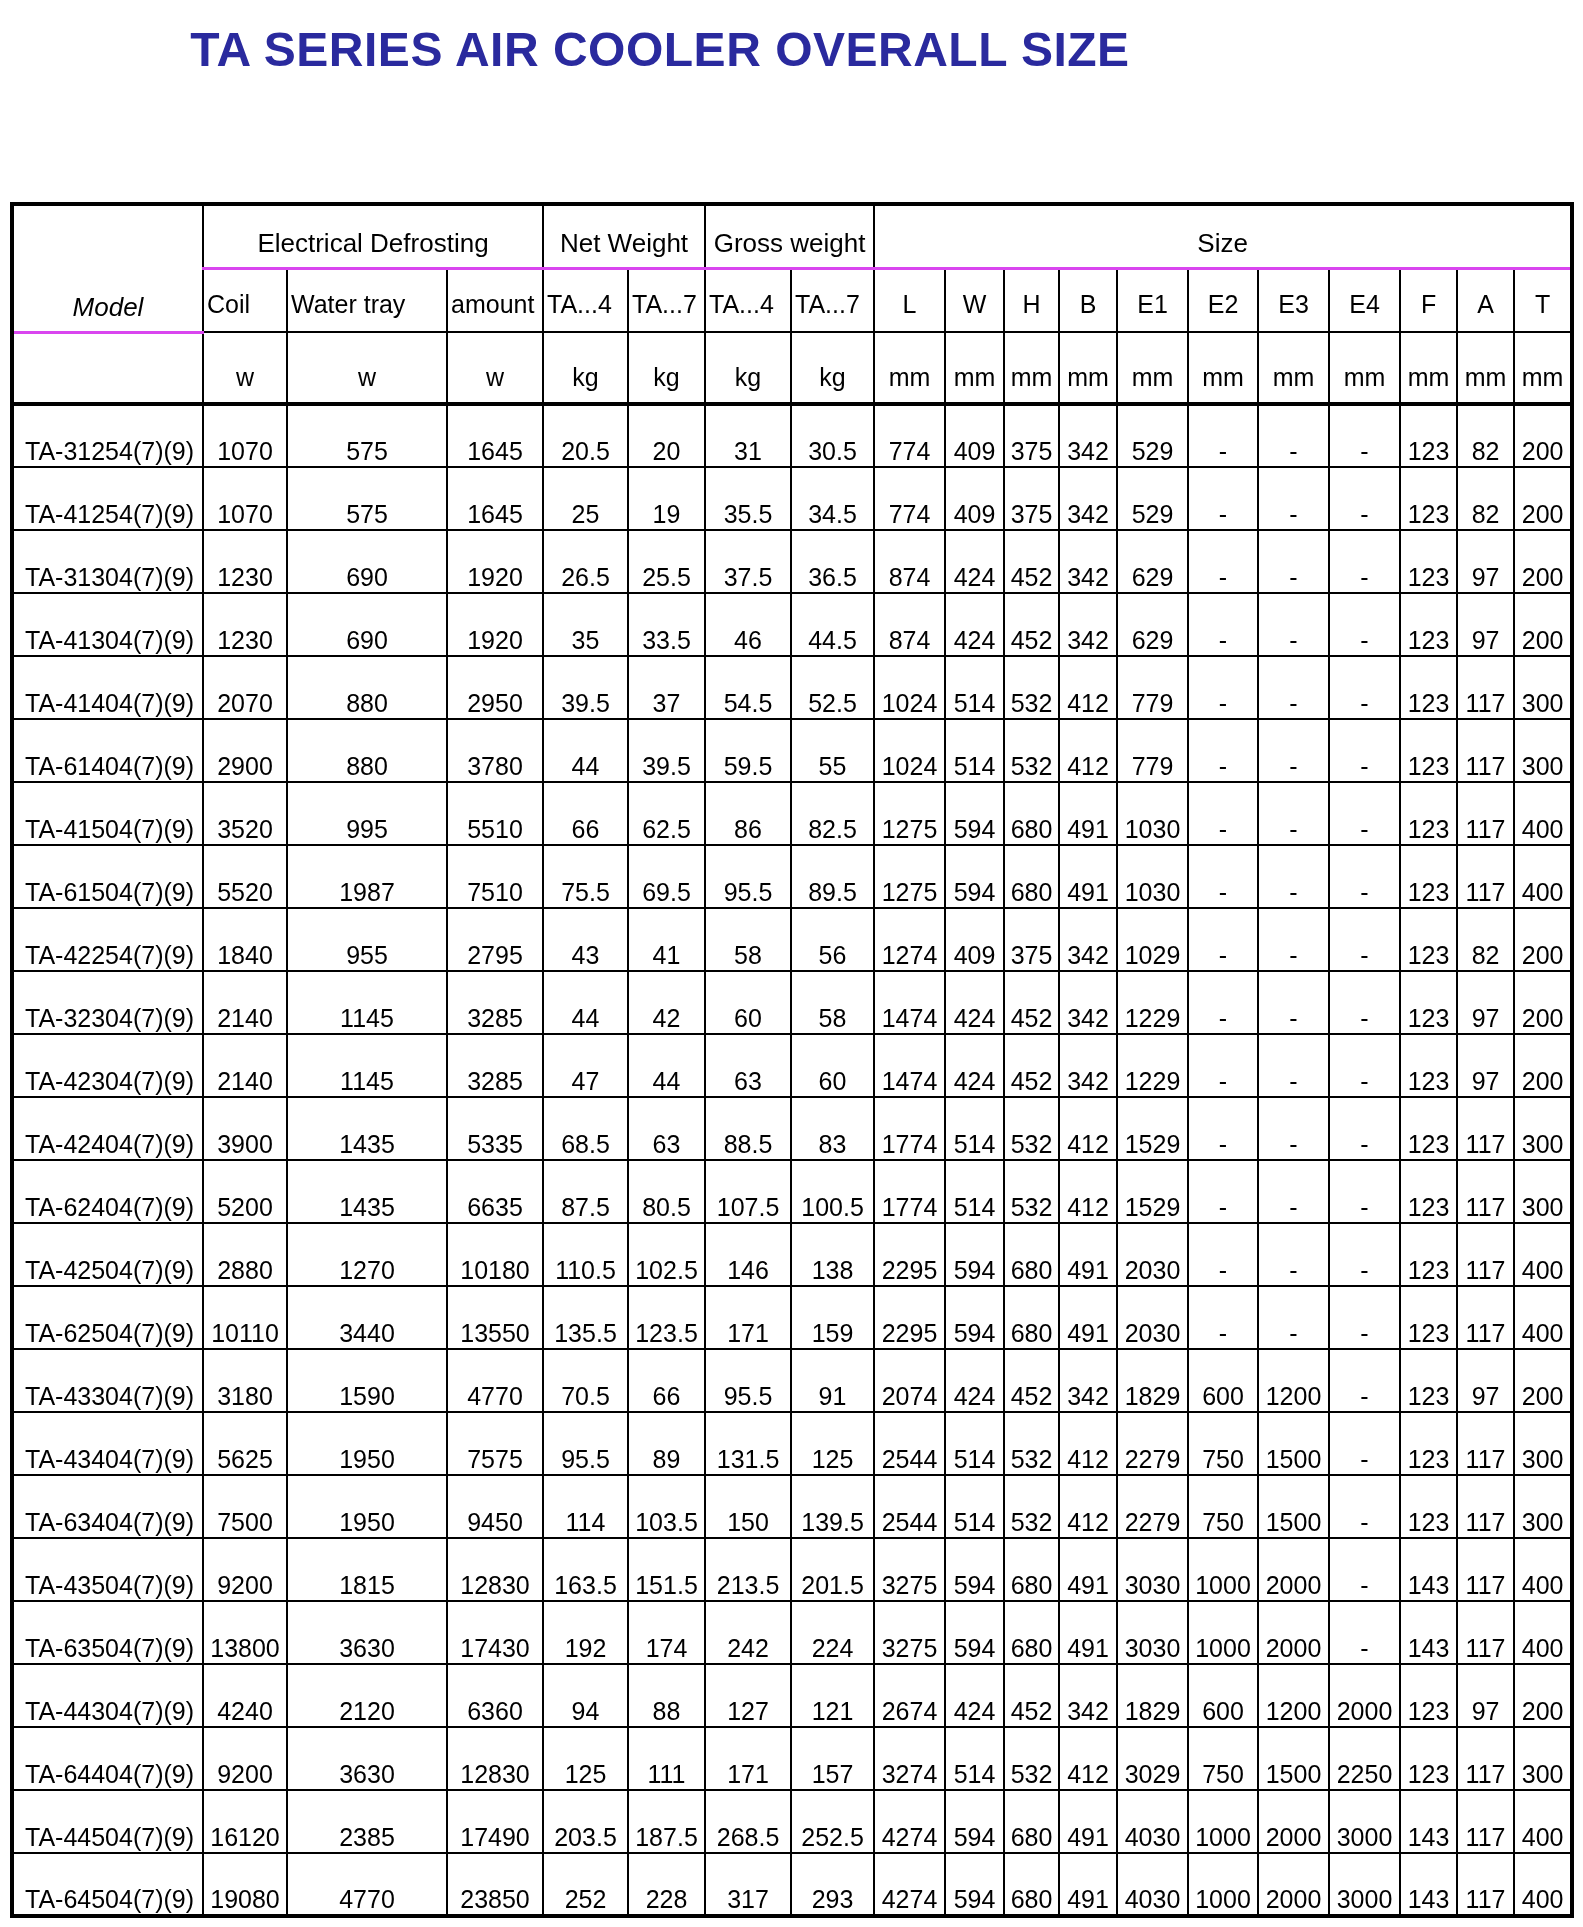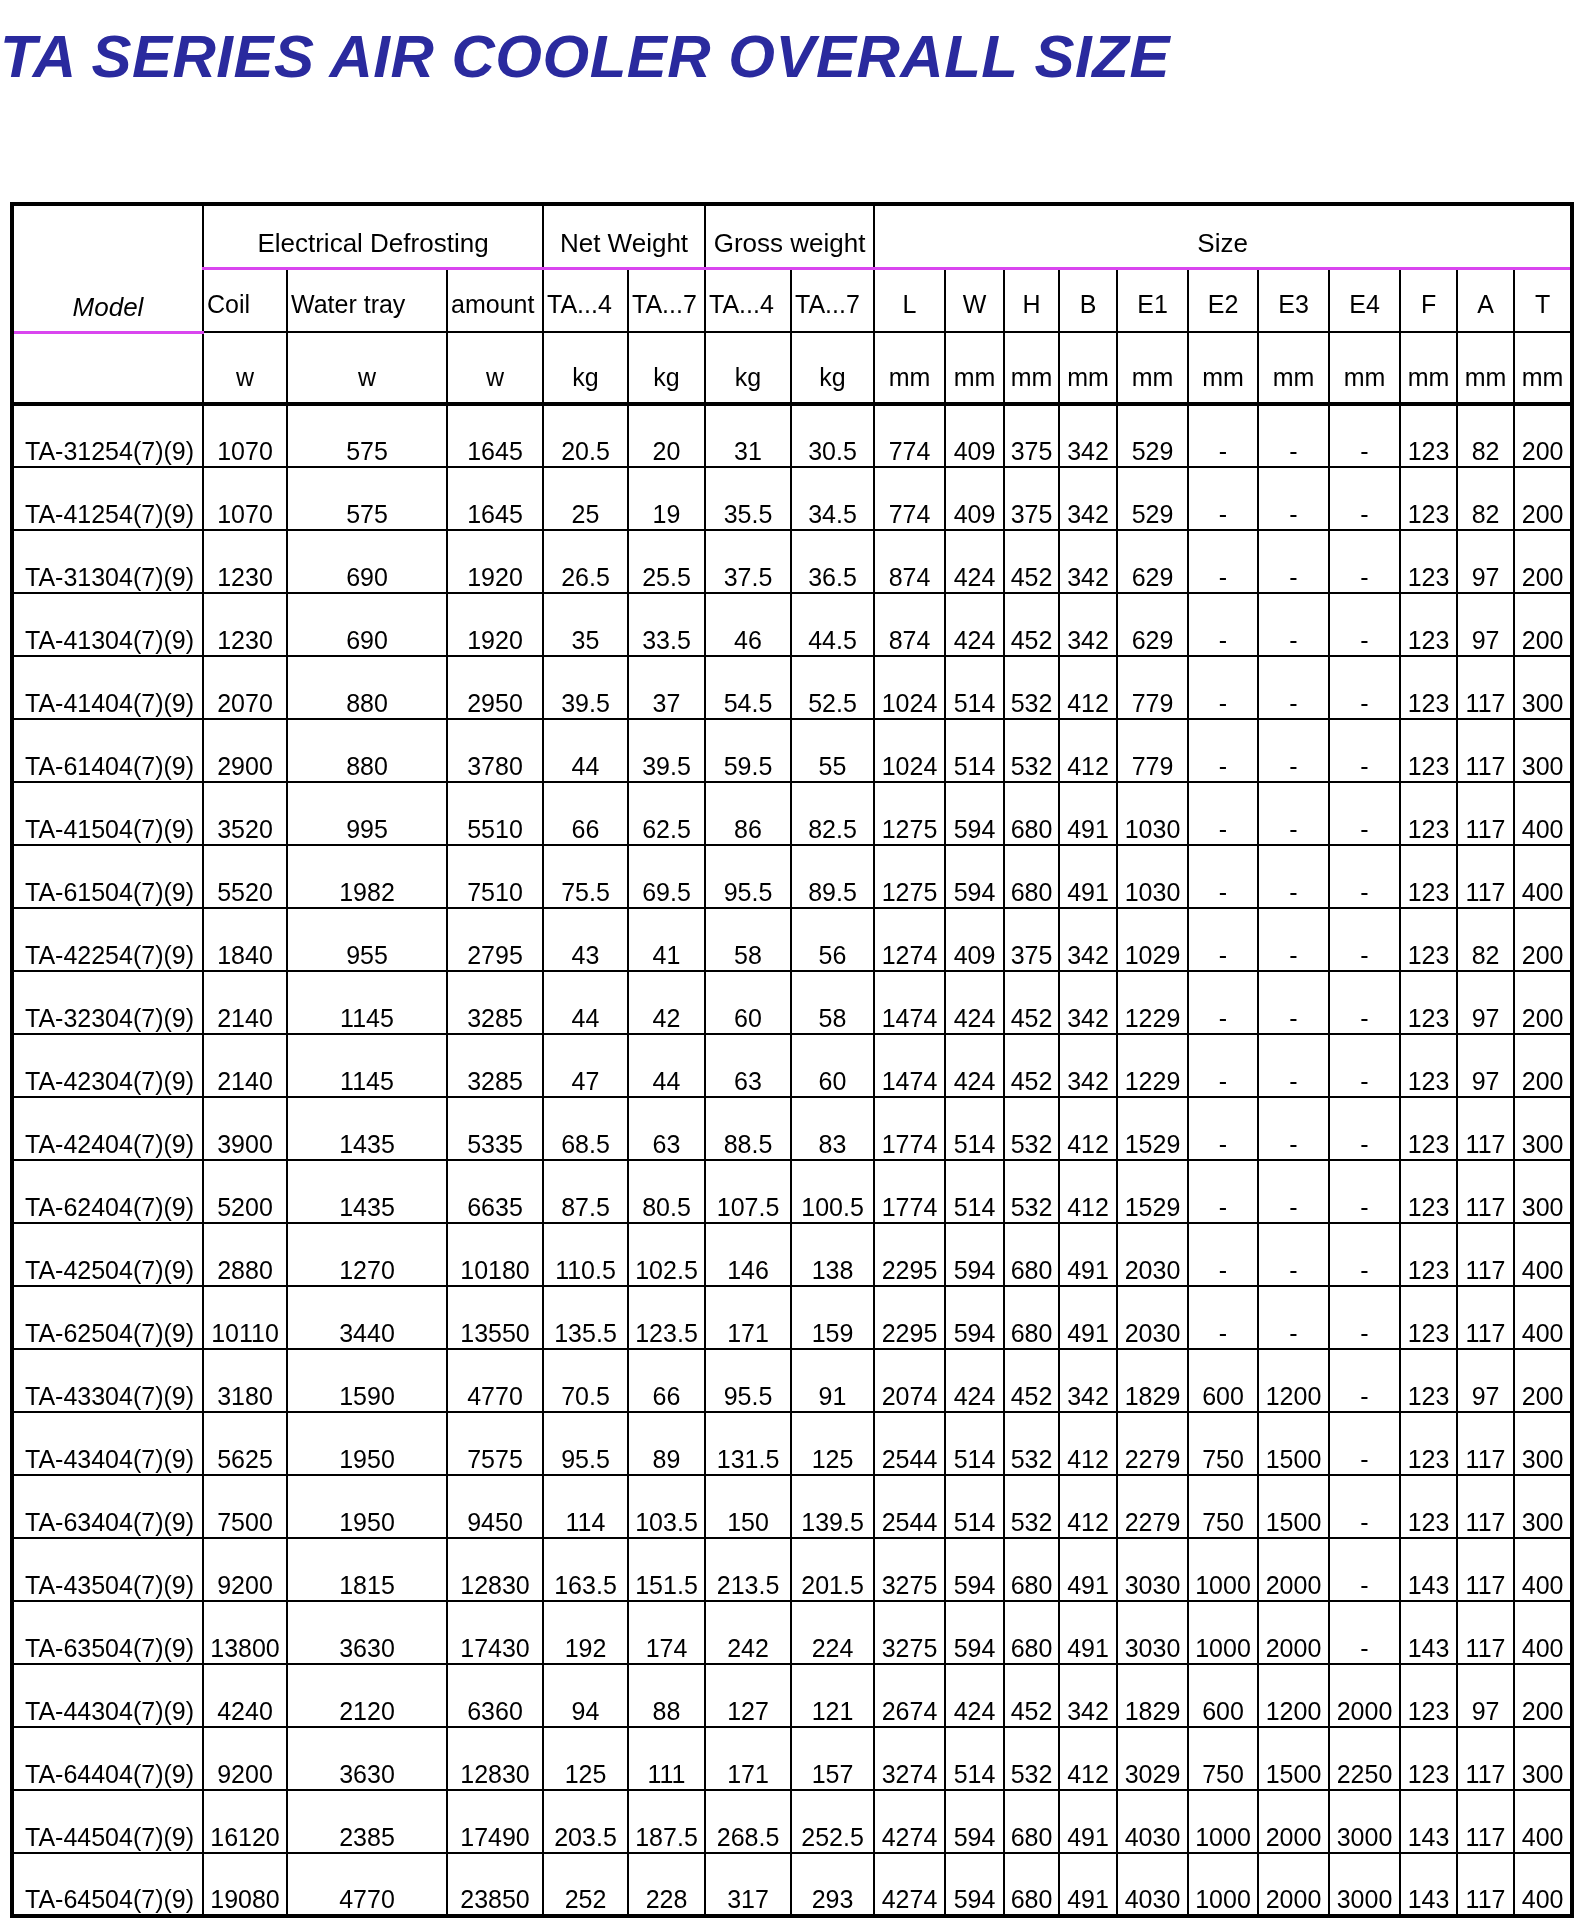--- a/index.html
+++ b/index.html
@@ -10,26 +10,26 @@
     height: 1927px;
     font-family: "Liberation Sans", sans-serif;
     color: #000;
     position: relative;
   }
   .page-title {
     position: absolute;
     top: 22px;
     left: 0;
     width: 1320px;
-    font-size: 60px;
+    text-align: center;
+    font-size: 48px;
     font-weight: bold;
     color: #2a2a9e;
     letter-spacing: 0.5px;
     white-space: nowrap;
-    font-style: italic;
   }
   .table-wrap {
     position: absolute;
     left: 10px;
     top: 202px;
   }
   table.spec {
     border-collapse: collapse;
     table-layout: fixed;
     width: 1563px;
@@ -312,21 +312,21 @@
           <td class="num-td">-</td>
           <td class="num-td">-</td>
           <td class="num-td">-</td>
           <td class="num-td">123</td>
           <td class="num-td">117</td>
           <td class="num-td">400</td>
         </tr>
         <tr>
           <td class="model-td">TA-61504(7)(9)</td>
           <td class="num-td">5520</td>
-          <td class="num-td">1982</td>
+          <td class="num-td">1987</td>
           <td class="num-td">7510</td>
           <td class="num-td">75.5</td>
           <td class="num-td">69.5</td>
           <td class="num-td">95.5</td>
           <td class="num-td">89.5</td>
           <td class="num-td">1275</td>
           <td class="num-td">594</td>
           <td class="num-td">680</td>
           <td class="num-td">491</td>
           <td class="num-td">1030</td>

